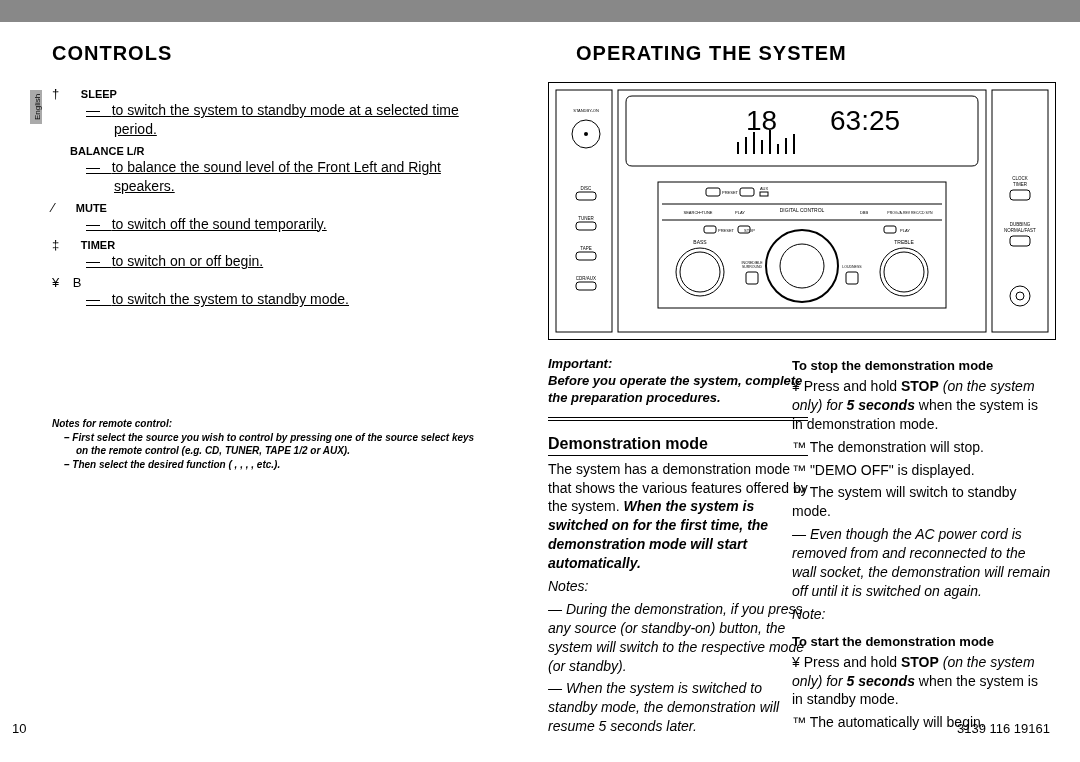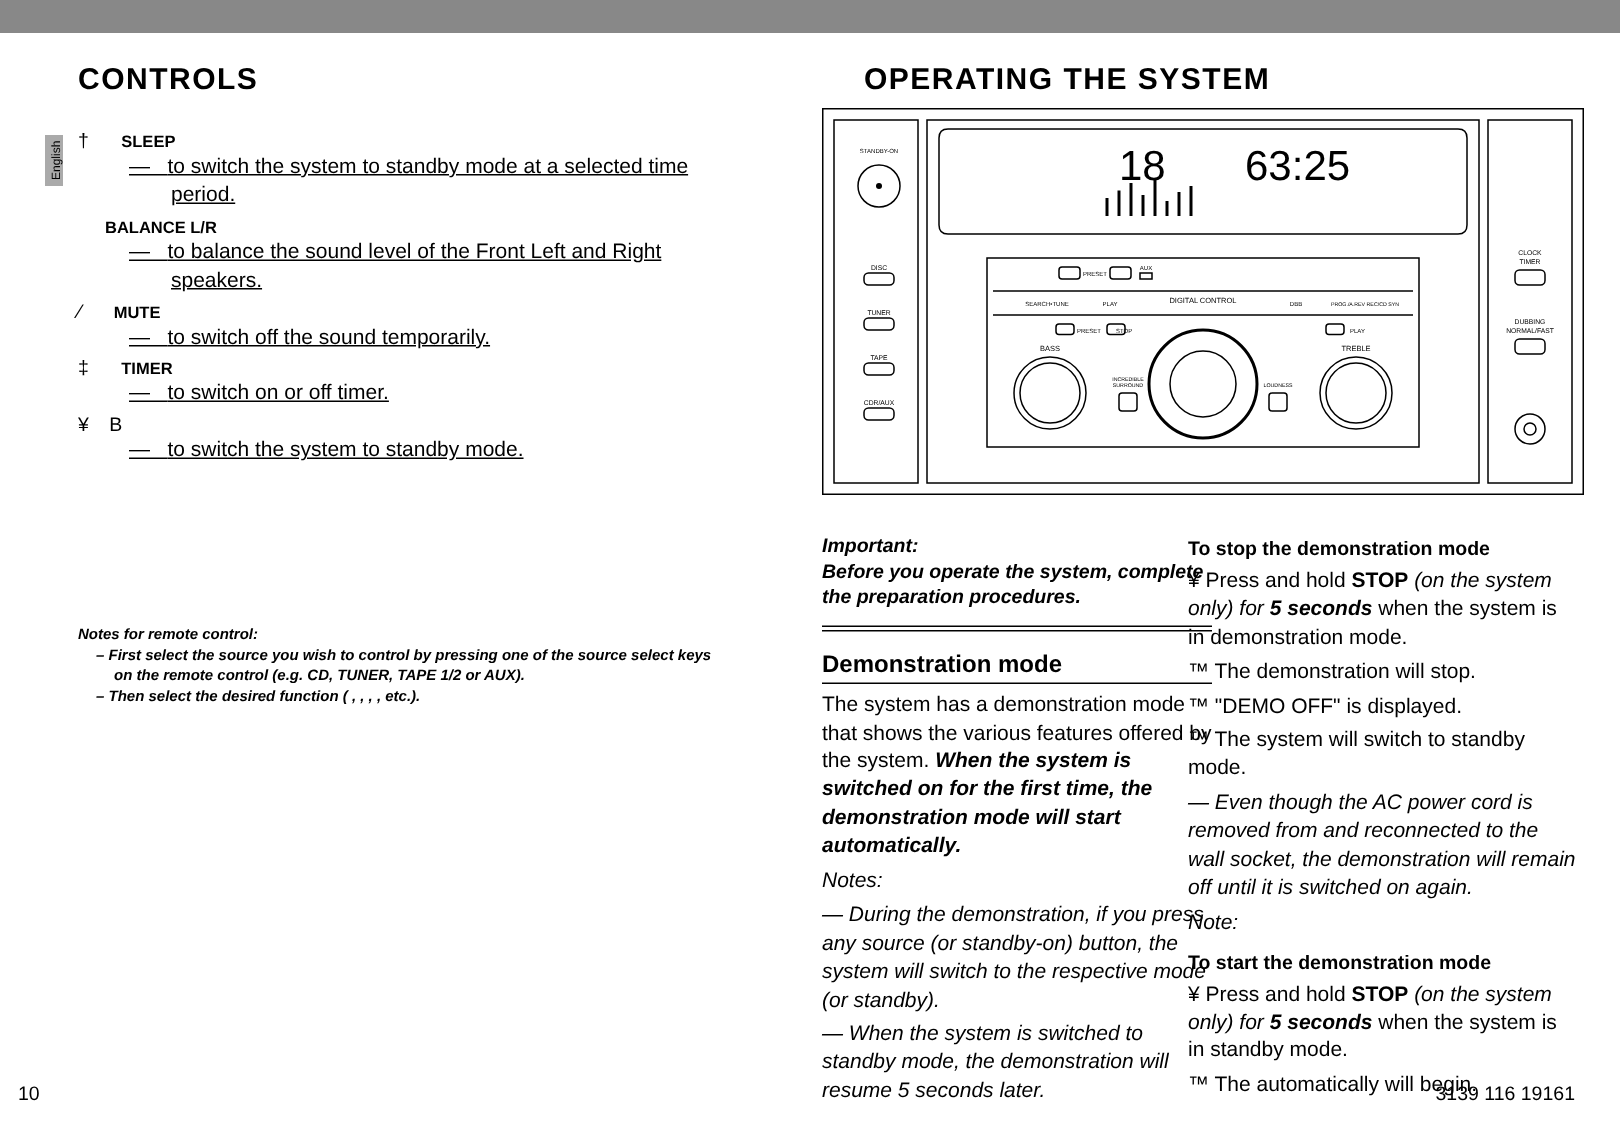--- a/index.html
+++ b/index.html
@@ -130,21 +130,21 @@
   .page-num-right {
     position: absolute;
     bottom: 26px;
     right: 30px;
     font-size: 13px;
   }
 
   
   .stereo {
     position: absolute;
-    top: 72px;
+    top: 82px;
     left: 548px;
     width: 508px;
     height: 258px;
     background: #fff;
   }
   .stereo svg { display: block; }
   .stereo text { font-family: Arial, Helvetica, sans-serif; }
 
   .subhead {
     font-weight: bold;
@@ -180,21 +180,21 @@
   <div class="symbol-row">
     <span>⁄</span>
     <span class="entry-label" style="display:inline">MUTE</span>
   </div>
   <div class="entry-line bullet">to switch off the sound temporarily.</div>
 
   <div class="symbol-row">
     <span>‡</span>
     <span class="entry-label" style="display:inline">TIMER</span>
   </div>
-  <div class="entry-line bullet">to switch on or off timer.</div>
+  <div class="entry-line bullet">to switch on or off begin.</div>
 
   <div class="symbol-row">
     <span>¥</span>
     <span style="margin-left:10px">B</span>
   </div>
   <div class="entry-line bullet">to switch the system to standby mode.</div>
 
   <div class="notes-block">
     <div>Notes for remote control:</div>
     <div class="item">– <span>First select the source you wish to control by pressing one of the source select keys on the remote control (e.g. CD, TUNER, TAPE 1/2 or AUX).</span></div>

